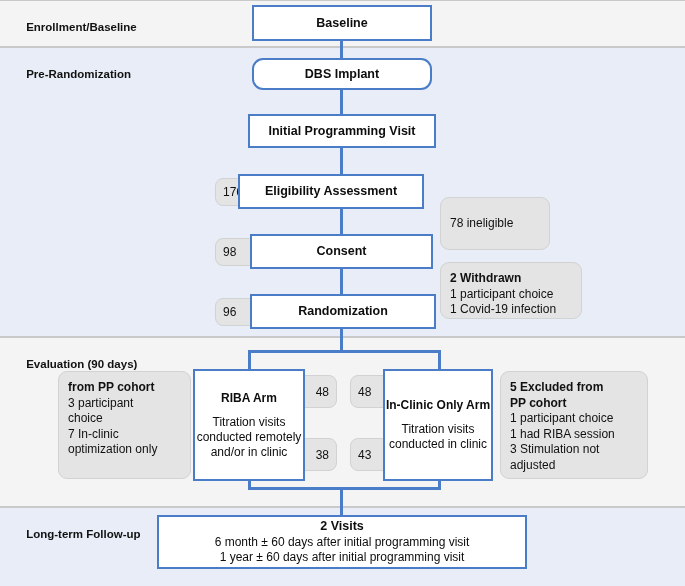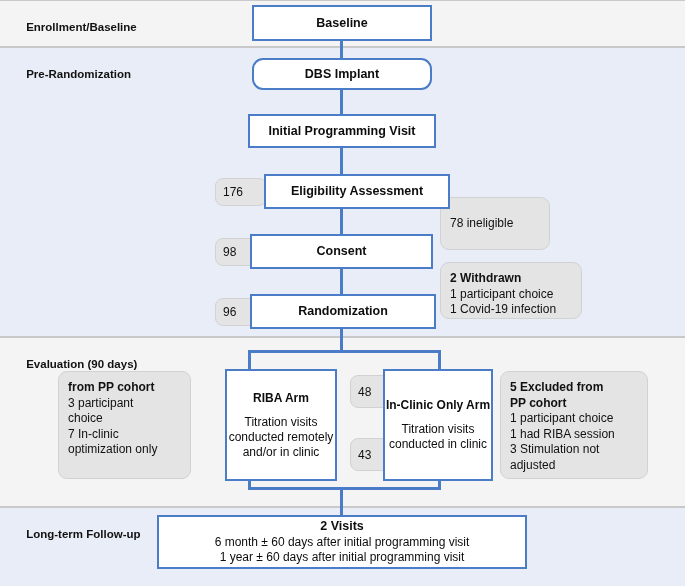--- a/index.html
+++ b/index.html
@@ -165,33 +165,33 @@
   </div>
 
   <div class="node" style="left:252px;top:58px;width:180px;height:32px;border-radius:11px;">
     <span class="ttl">DBS Implant</span>
   </div>
 
   <div class="node" style="left:248px;top:114px;width:188px;height:34px;">
     <span class="ttl">Initial Programming Visit</span>
   </div>
 
-  <div class="node" style="left:264px;top:174px;width:186px;height:35px;text-align:right;">
+  <div class="node" style="left:238px;top:174px;width:186px;height:35px;text-align:right;">
     <span class="ttl">Eligibility Assessment</span>
   </div>
 
   <div class="node" style="left:250px;top:234px;width:183px;height:35px;">
     <span class="ttl">Consent</span>
   </div>
 
   <div class="node" style="left:250px;top:294px;width:186px;height:35px;">
     <span class="ttl">Randomization</span>
   </div>
 
-  <div class="node small" style="left:193px;top:369px;width:112px;height:112px;margin-left:32px;">
+  <div class="node small" style="left:193px;top:369px;width:112px;height:112px;">
     <span class="ttl">RIBA Arm</span>
     <span class="body">Titration visits conducted remotely and/or in clinic</span>
   </div>
 
   <div class="node small" style="left:383px;top:369px;width:110px;height:112px;">
     <span class="ttl">In-Clinic Only Arm</span>
     <span class="body">Titration visits conducted in clinic</span>
   </div>
 
   <div class="node" style="left:157px;top:515px;width:370px;height:54px;">

